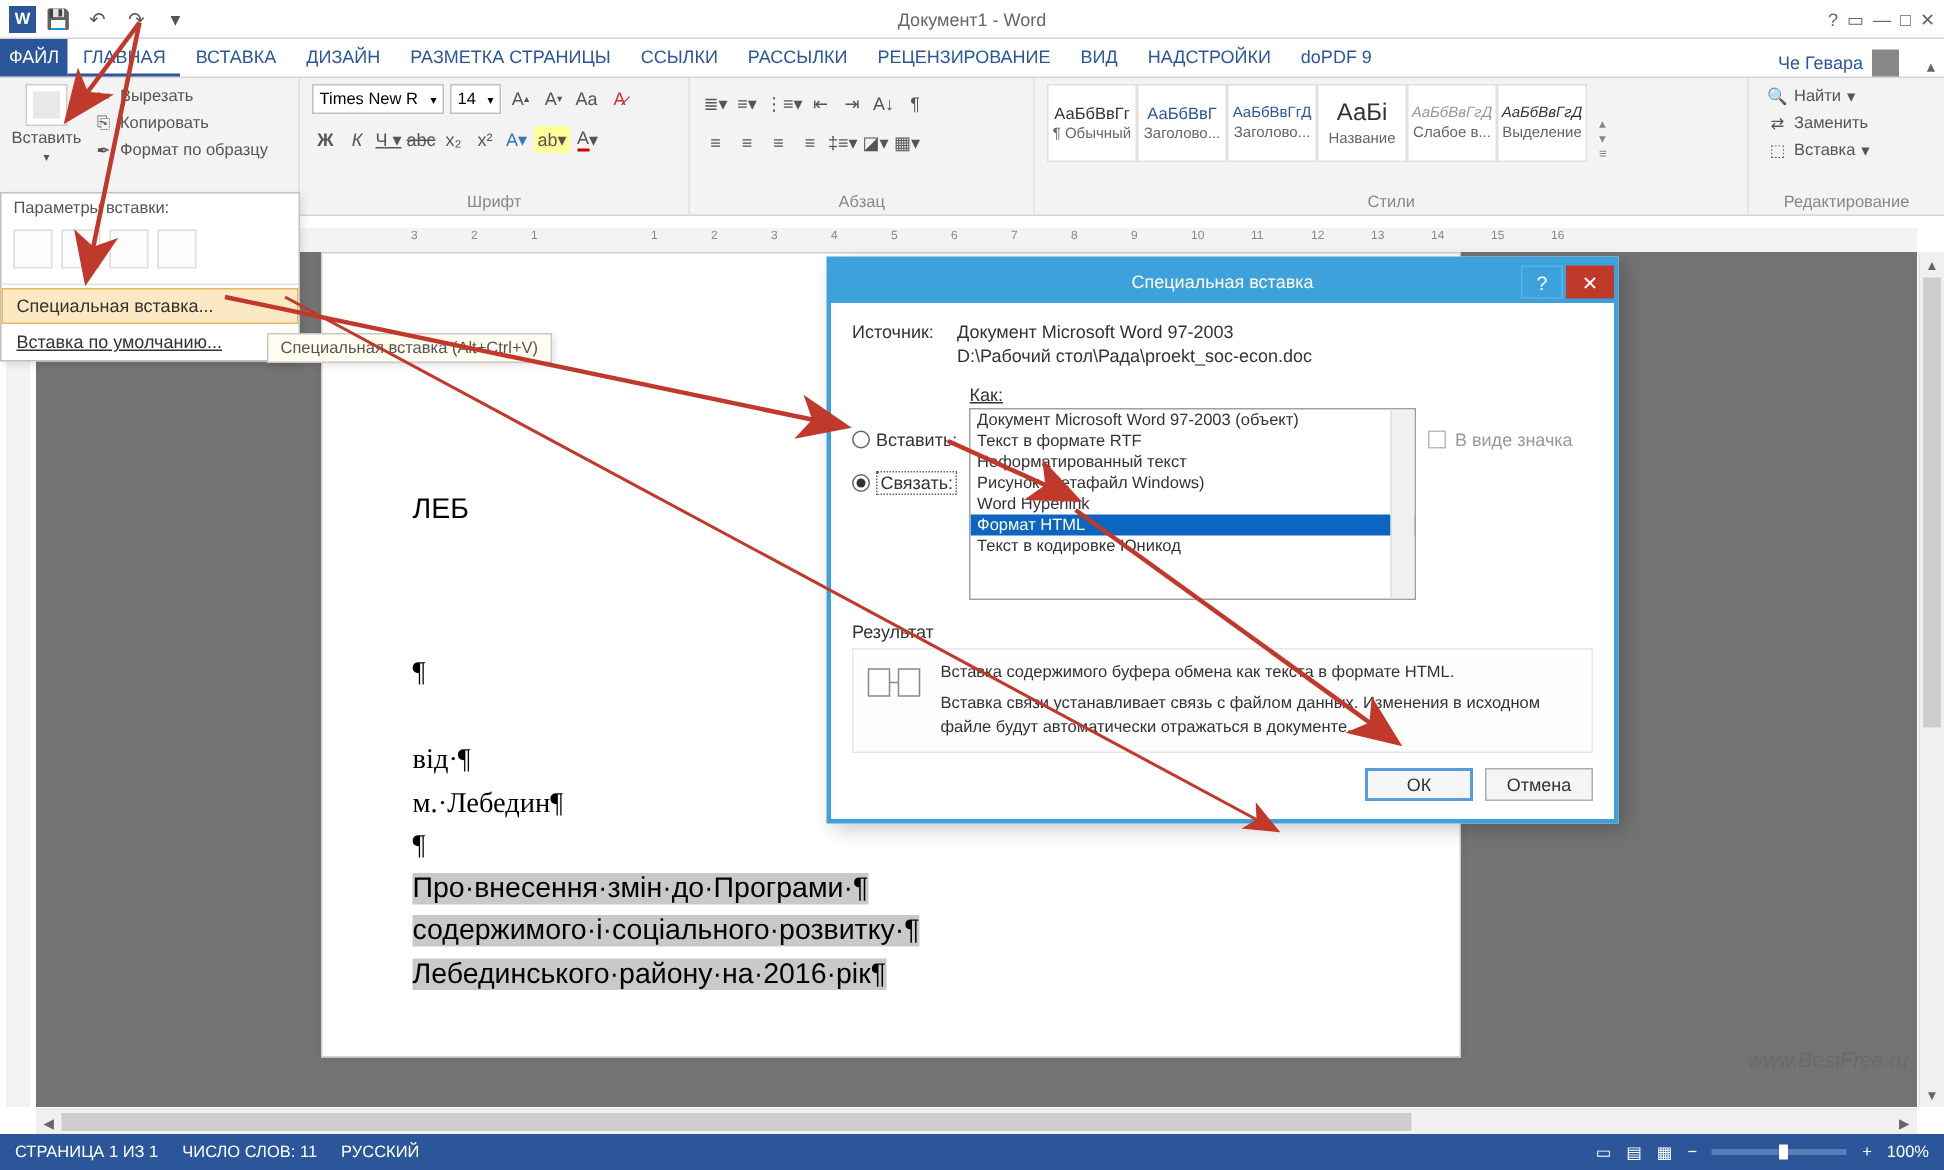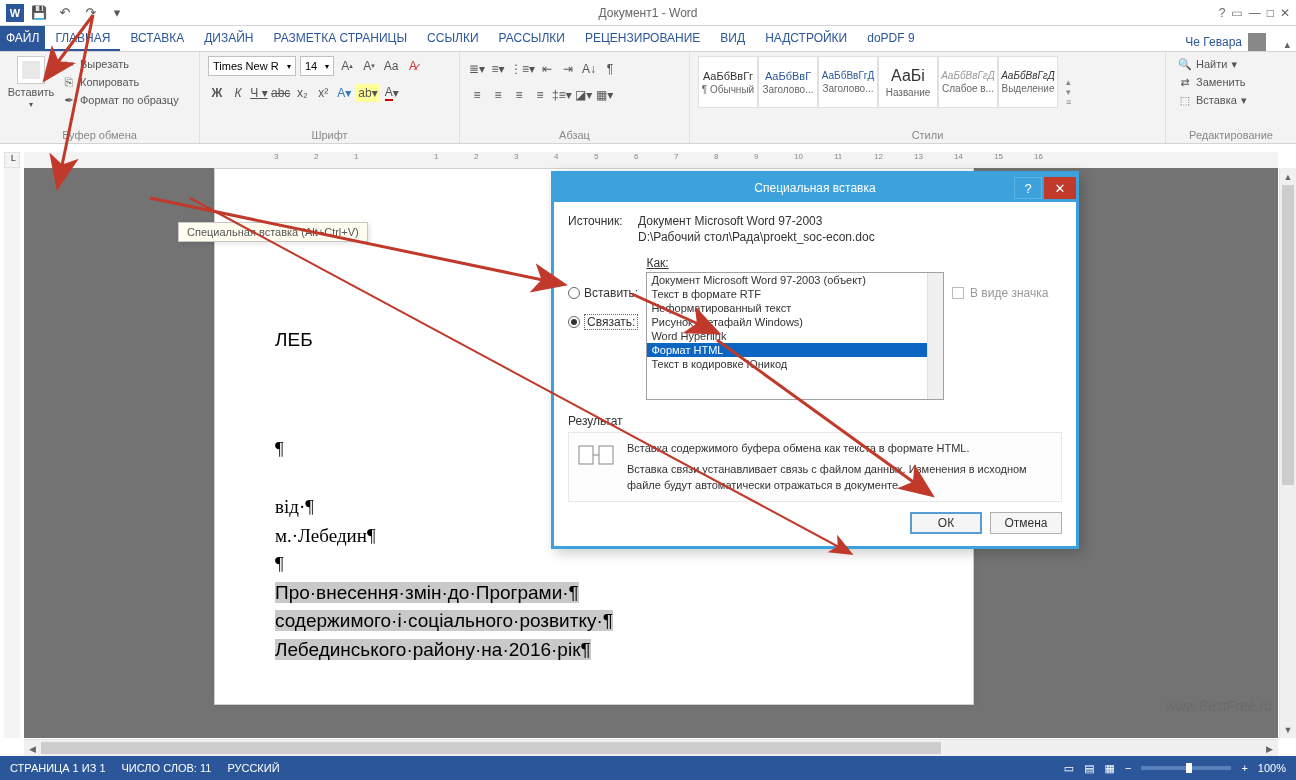--- a/index.html
+++ b/index.html
@@ -278,20 +278,36 @@
         <div class="clip-row">
             <span class="mini">⇄</span>
             <span>Заменить</span>
           </div>
         <div class="clip-row"><span class="mini">⬚</span><span>Вставка</span> ▾</div>
       </div>
     </div>
     <div class="group-label">Редактирование</div>
   </div>
 
+  <div class="paste-panel" style="top:76px">
+    <div class="pp-head">Параметры вставки:</div>
+    <div class="pp-icons">
+      <div class="pp-ico"></div>
+      <div class="pp-ico"></div>
+      <div class="pp-ico"></div>
+      <div class="pp-ico"></div>
+    </div>
+    <div class="pp-sep"></div>
+    <div class="pp-item hover">
+        <span>Специальная вставка...</span>
+      </div>
+    <div class="pp-item">
+        <span style="text-decoration:underline">Вставка по умолчанию...</span>
+      </div>
+  </div>
 </div>
 
 <div class="tooltip" style="top:222px">Специальная вставка (Alt+Ctrl+V)</div>
 
 <div class="doc-area">
   <div class="ruler-btn" style="top:8px; left:4px; width:16px; height:16px;">└</div>
   <div class="ruler-top">
     <span style="position:absolute;left:250px">3</span>
       <span style="position:absolute;left:290px">2</span>
       <span style="position:absolute;left:330px">1</span>

